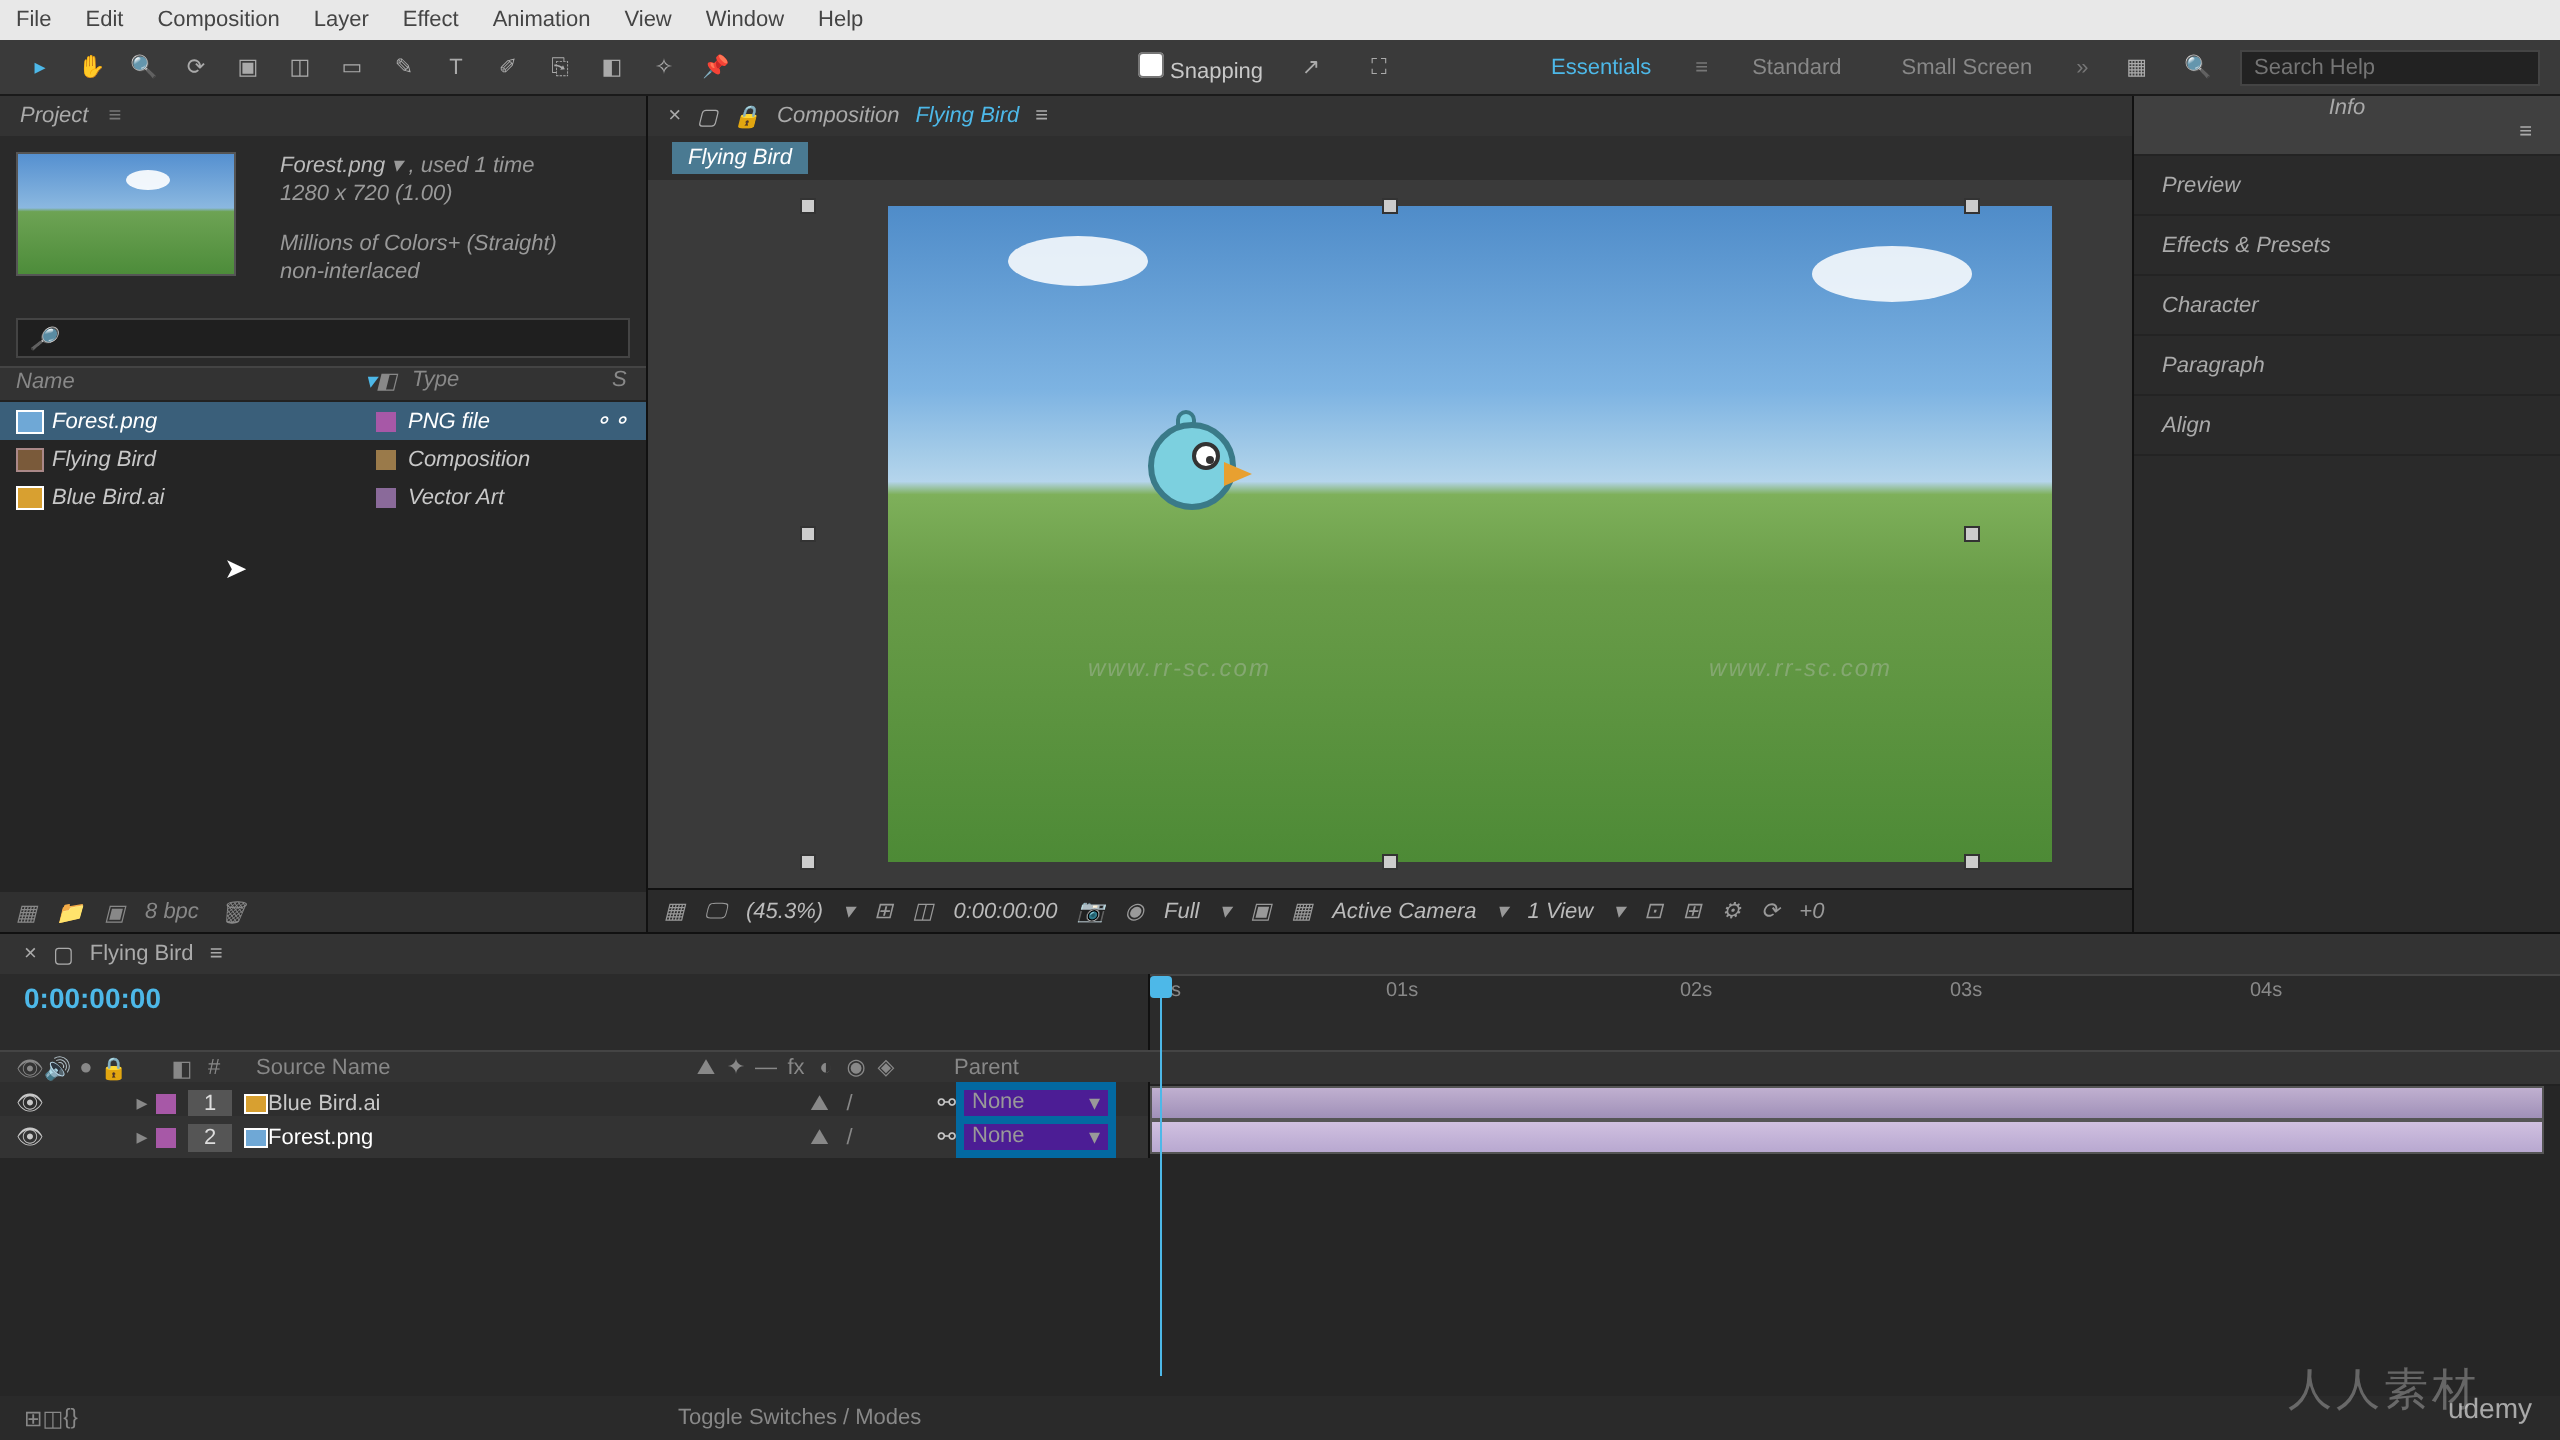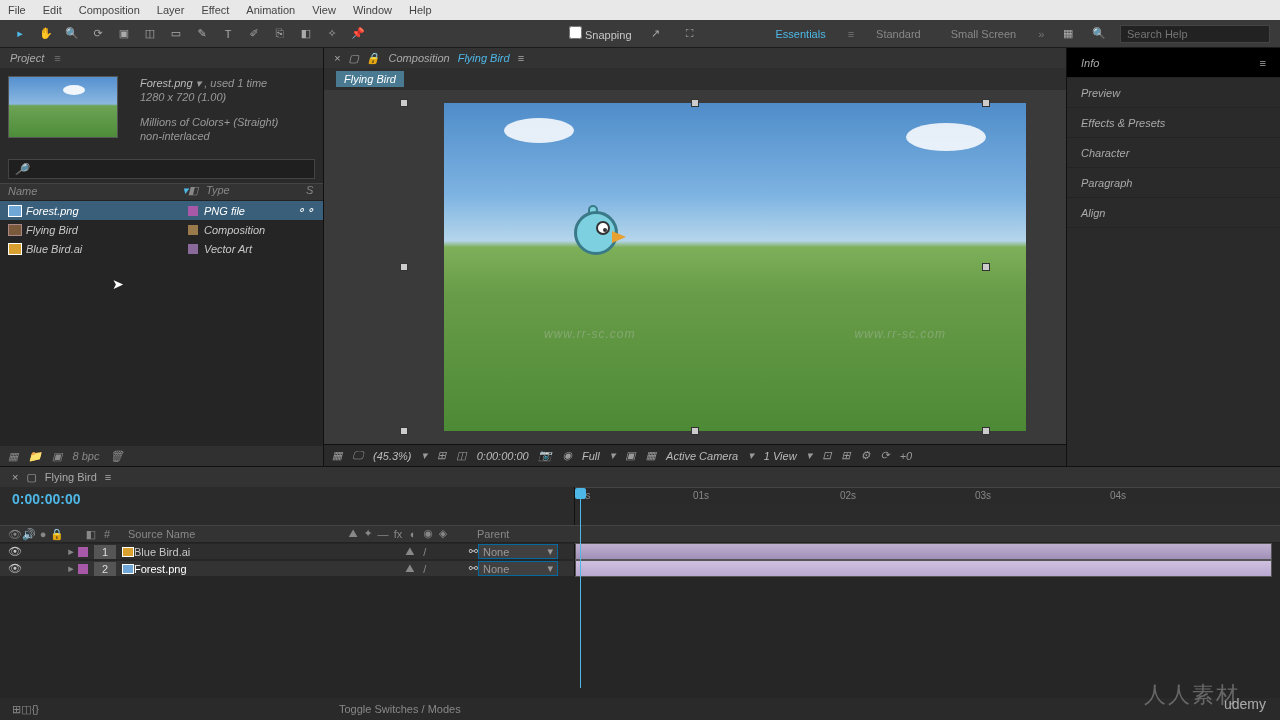--- a/index.html
+++ b/index.html
@@ -57,21 +57,21 @@
 .bird-crest { position: absolute; top: 2px; left: 14px; width: 10px; height: 10px; background: #7cd0df; border: 2px solid #3a7a88; border-radius: 50% 50% 0 0; }
 .sel-handle { position: absolute; width: 8px; height: 8px; background: #ccc; border: 1px solid #333; }
 .h-tl { top: -4px; left: -4px; } .h-tm { top: -4px; left: 50%; margin-left: -4px; } .h-tr { top: -4px; right: -4px; }
 .h-ml { top: 50%; left: -4px; margin-top: -4px; } .h-mr { top: 50%; right: -4px; margin-top: -4px; }
 .h-bl { bottom: -4px; left: -4px; } .h-bm { bottom: -4px; left: 50%; margin-left: -4px; } .h-br { bottom: -4px; right: -4px; }
 .wm { position: absolute; color: rgba(200,200,200,0.35); font-size: 12px; letter-spacing: 1px; }
 .viewer-footer { height: 22px; background: #2a2a2a; border-top: 1px solid #111; display: flex; align-items: center; padding: 0 8px; gap: 10px; color: #999; }
 .vf-select { color: #bbb; }
 .right-panels { width: 214px; background: #2a2a2a; border-left: 1px solid #111; }
 .rp-item { height: 30px; display: flex; align-items: center; padding: 0 14px; color: #aaa; border-bottom: 1px solid #232323; }
-.rp-item.header { background: #000000; }
+.rp-item.header { background: #404040; flex-direction: column; }
 .timeline-area { height: 254px; background: #262626; display: flex; flex-direction: column; border-top: 1px solid #111; }
 .tl-tab { height: 20px; background: #333; display: flex; align-items: center; padding: 0 12px; gap: 8px; color: #aaa; }
 .tl-header { height: 38px; background: #2b2b2b; display: flex; }
 .tl-left { width: 575px; display: flex; flex-direction: column; border-right: 1px solid #111; }
 .tl-time { padding: 4px 12px; }
 .tl-time .tc { color: #4db8e8; font-size: 14px; font-weight: bold; }
 .tl-time .fps { color: #4a7a92; font-size: 10px; }
 .tl-right { flex: 1; position: relative; background: #2b2b2b; }
 .ruler { height: 18px; background: #2a2a2a; display: flex; position: relative; border-top: 1px solid #444; }
 .ruler-mark { position: absolute; color: #888; font-size: 10px; top: 2px; }
@@ -81,21 +81,21 @@
 .lhr-left { width: 575px; display: flex; padding: 0 8px; }
 .layer-row { height: 17px; display: flex; align-items: center; }
 .lr-left { width: 575px; display: flex; align-items: center; padding: 0 8px; border-right: 1px solid #111; background: #2e2e2e; }
 .lr-left.sel { background: #333; }
 .lr-track { flex: 1; height: 17px; background: linear-gradient(to bottom, #c0b0d0, #a090b8); border: 1px solid #555; margin-right: 8px; }
 .eye { width: 14px; text-align: center; }
 .tw { width: 14px; text-align: center; color: #888; }
 .layer-num { width: 22px; background: #555; color: #ddd; text-align: center; margin: 0 6px; height: 14px; line-height: 14px; }
 .layer-name { flex: 1; }
 .layer-name.sel { color: #fff; }
-.parent-dd { width: 80px; background: #404040; border: 1px solid #0369a1; padding: 0 4px; margin-left: auto; margin-right: 8px; color: #999; display: flex; align-items: center; justify-content: space-between; }
+.parent-dd { width: 80px; background: #4c1d95; border: 4px solid #0369a1; padding: 0 4px; margin-left: auto; margin-right: 8px; color: #999; display: flex; justify-content: space-between; }
 .switches { display: flex; gap: 3px; margin: 0 8px; }
 .sw { width: 12px; height: 12px; display: flex; align-items: center; justify-content: center; color: #888; }
 .tl-footer { height: 22px; background: #2a2a2a; display: flex; align-items: center; padding: 0 12px; color: #888; }
 .tl-toggle { margin-left: 300px; }
 .cursor-arrow { position: absolute; top: 276px; left: 112px; z-index: 100; color: #fff; font-size: 14px; pointer-events: none; }
 .wm-big { position: absolute; bottom: 10px; right: 40px; color: rgba(200,200,200,0.4); font-size: 22px; letter-spacing: 2px; }
 .udemy { position: absolute; bottom: 8px; right: 14px; color: rgba(255,255,255,0.6); font-size: 14px; }
 </style>
 </head>
 <body>
@@ -291,21 +291,21 @@
       <div class="tl-time">
         <div class="tc">0:00:00:00</div>
       </div>
     </div>
     <div class="tl-right">
       <div class="ruler">
         <span class="ruler-mark" style="left:5px">0s</span>
         <span class="ruler-mark" style="left:118px">01s</span>
         <span class="ruler-mark" style="left:265px">02s</span>
         <span class="ruler-mark" style="left:400px">03s</span>
-        <span class="ruler-mark" style="left:535px">04s</span>
+        <span class="ruler-mark" style="left:550px">04s</span>
         <span class="ruler-mark" style="left:710px">05s</span>
         <div class="playhead"></div>
       </div>
     </div>
   </div>
   <div class="layer-header-row">
     <div class="lhr-left">
       <span class="eye">👁</span>
       <span class="eye">🔊</span>
       <span class="eye">●</span>

